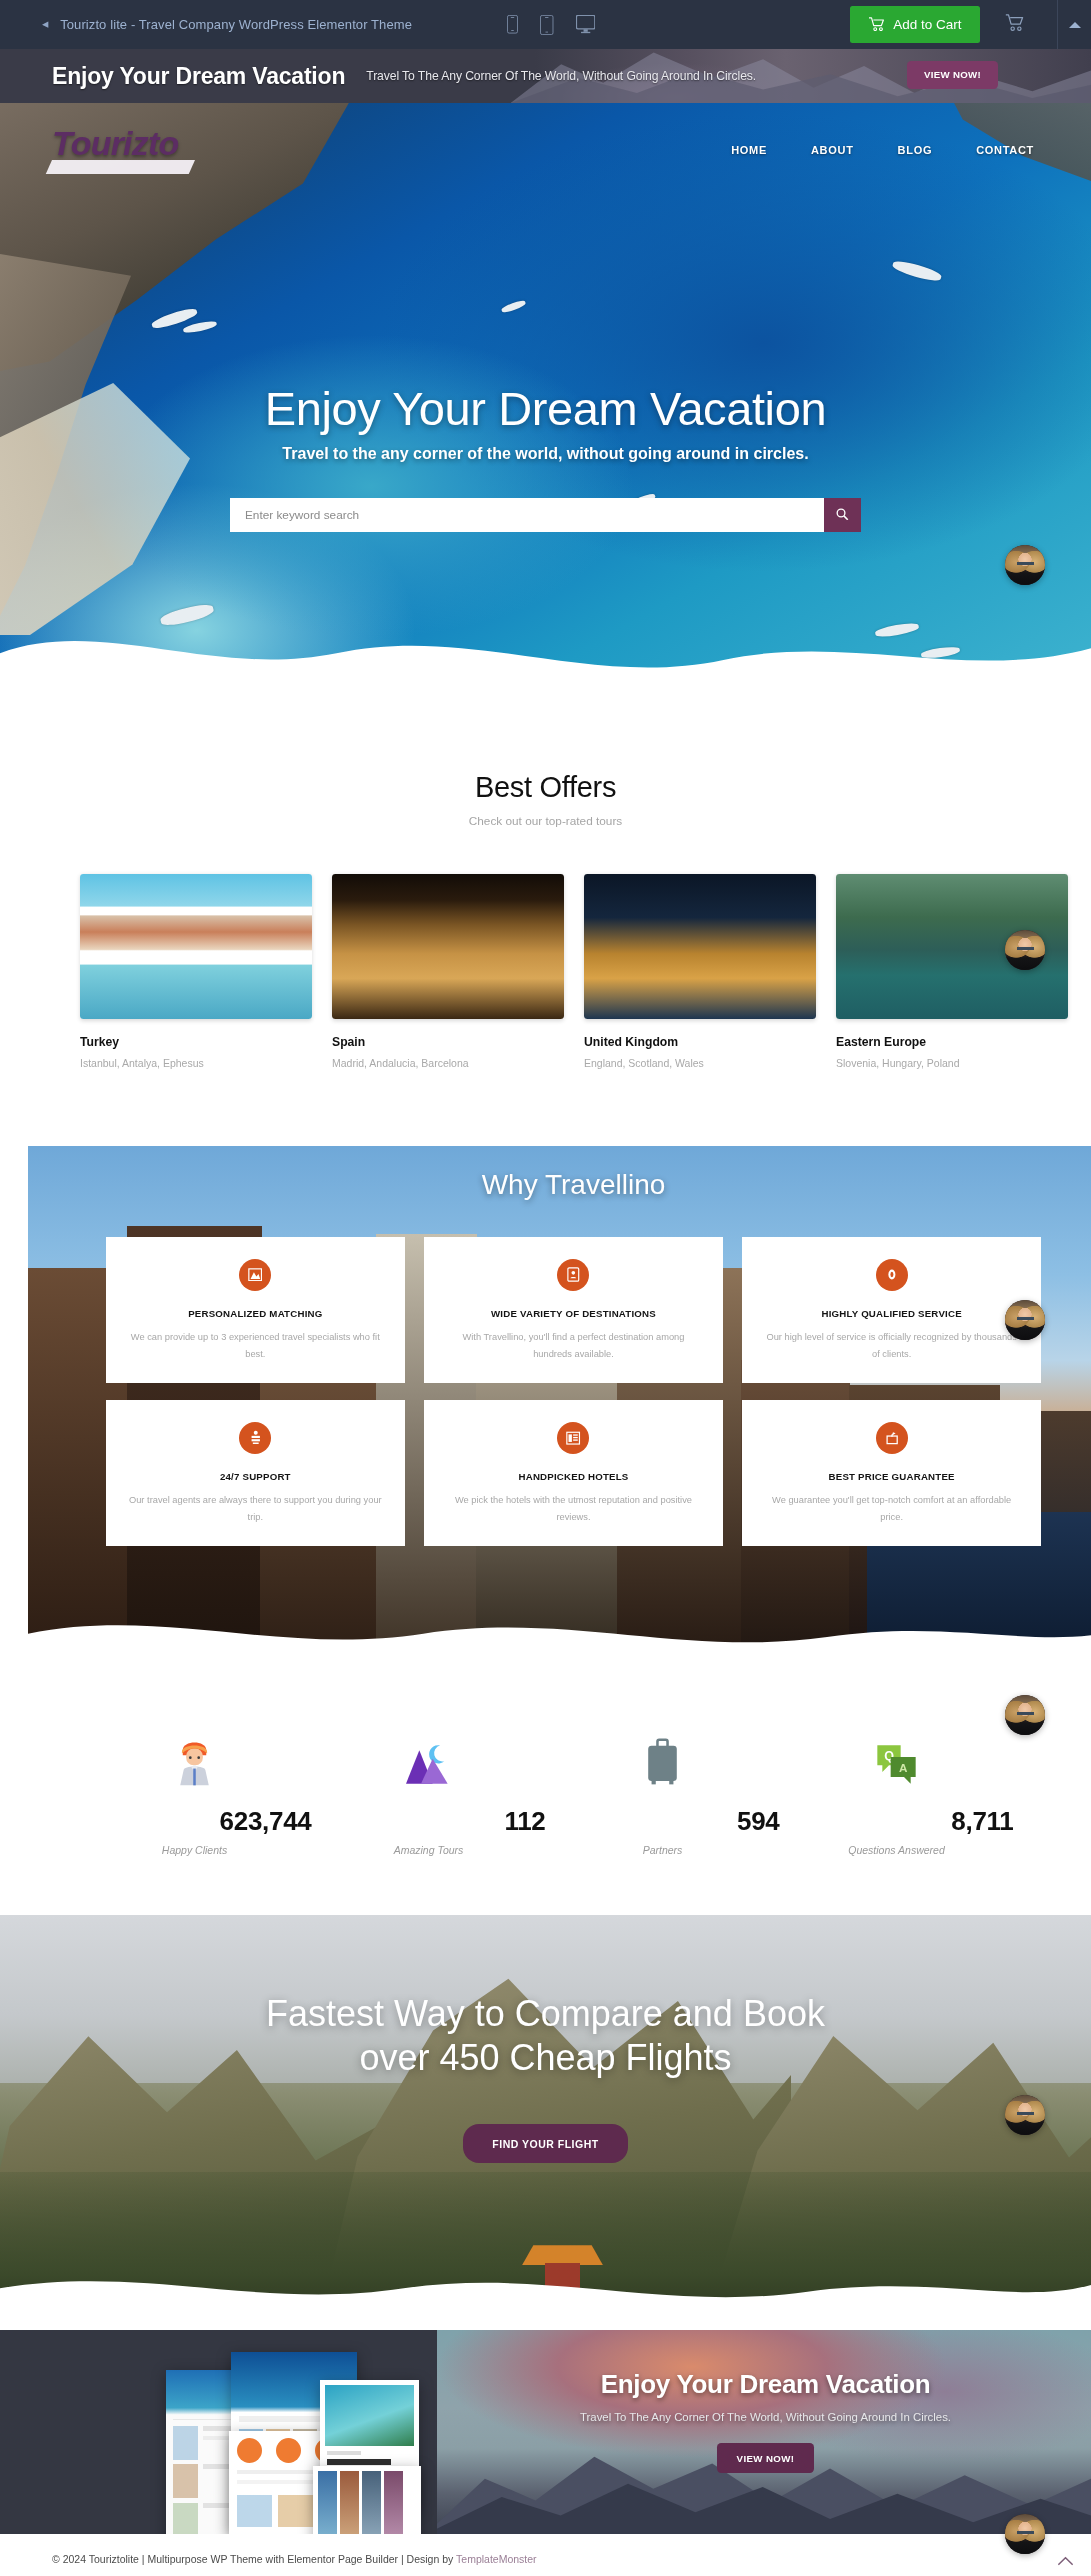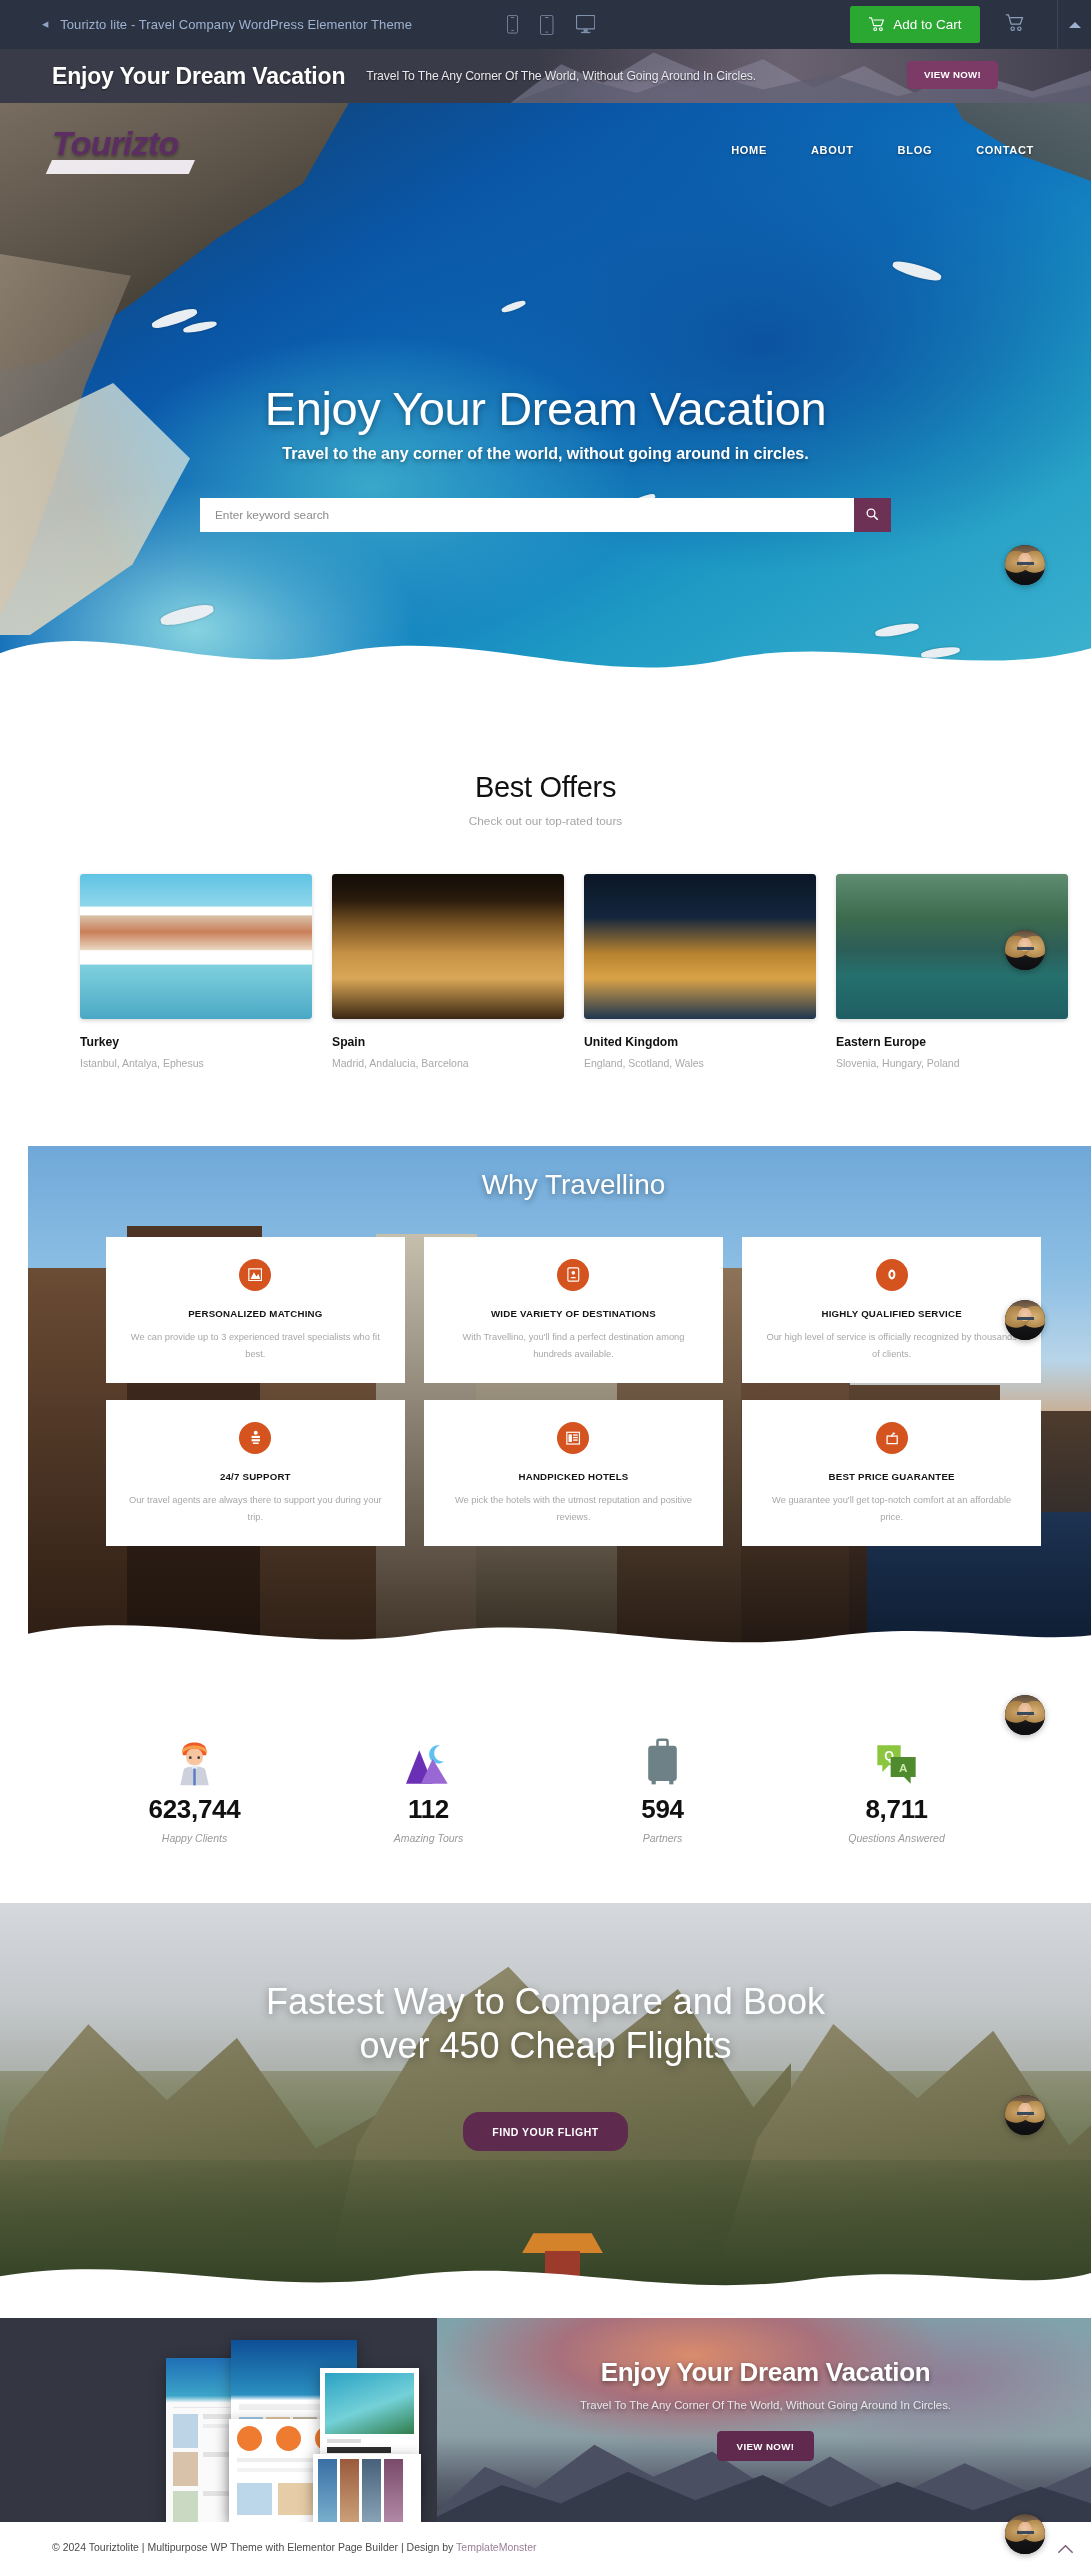--- a/index.html
+++ b/index.html
@@ -162,21 +162,21 @@
     color:#fff; font-size:47px; font-weight:400; letter-spacing:-0.4px;
     font-family:"Liberation Sans Narrow","Liberation Sans",sans-serif;
     text-shadow:0 1.7px 6.7px rgba(0,0,0,.35);
   }
   .hero-sub{
     color:#fff; font-size:16px; margin-top:9.3px; font-weight:700;
     font-family:"Liberation Sans Narrow","Liberation Sans",sans-serif;
     text-shadow:0 1.7px 5px rgba(0,0,0,.4);
   }
   .hero-search{
-    margin:35px auto 0; width:691px; display:flex; z-index:5; position:relative;
+    margin:35px auto 0; width:631px; display:flex; z-index:5; position:relative;
   }
   .hero-search input{
     flex:1; height:34px; border:0; outline:0; padding:0 15px; font-size:11.8px;
     color:#555; font-family:"Liberation Sans", sans-serif; background:#fff;
   }
   .hero-search input::placeholder{ color:#8b8b8b; }
   .hero-search button{
     width:37px; height:34px; border:0; background:#6e3156; cursor:pointer;
     display:flex; align-items:center; justify-content:center;
   }
@@ -250,22 +250,23 @@
   .why-wave{ position:absolute; left:0; bottom:-1.7px; width:1091px; height:59px; z-index:6; }
 
   
   .counters{
     width:1091px; padding:62px 0 59px; background:#fff; display:flex; justify-content:center;
   }
   .counters-inner{ width:936px; display:flex; }
   .counter{ flex:1; text-align:center; }
   .counter-ico{ height:62px; display:flex; align-items:flex-end; justify-content:center; }
   .counter-num{
-    font-size:26px; font-weight:700; color:#111; margin-top:7px; letter-spacing:-0.3px;
-    font-family:"Liberation Sans Narrow","Liberation Sans",sans-serif;
+    font-size:26px; font-weight:700; color:#111; margin-top:19px; letter-spacing:-0.3px;
+    font-family:"Liberation Sans Narrow","Liberation Sans",sans-serif;
+    text-align:right;
   }
   .counter-lbl{
     font-size:10.5px; color:#9a9a9a; font-style:italic; margin-top:7.6px;
     font-family:"Liberation Sans Narrow","Liberation Sans",sans-serif;
   }
 
   
   .flights{
     position:relative; width:1091px; height:400px; overflow:hidden;
     background:linear-gradient(180deg,#c9ccd0 0%,#b9bdc0 20%,#8a8d72 45%,#5e6a46 70%,#3e4a2e 100%);

